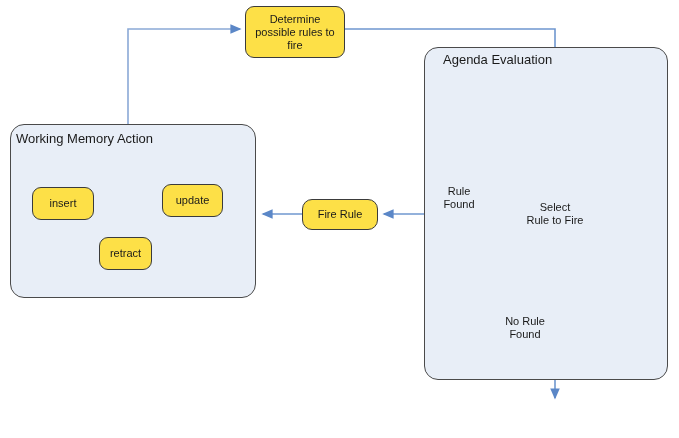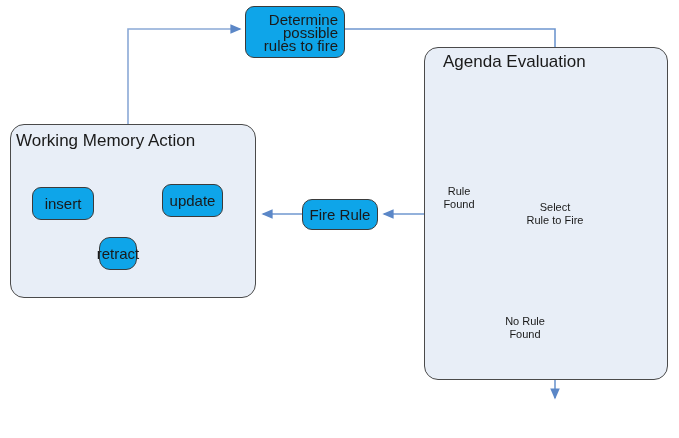--- a/index.html
+++ b/index.html
@@ -20,41 +20,41 @@
   .svg-layer {
     position: absolute;
     left: 0;
     top: 0;
     width: 679px;
     height: 438px;
   }
   .node {
     position: absolute;
     box-sizing: border-box;
-    background: #0ea5e9;
+    background: #fde047;
     border: 1.4px solid #3b3b3b;
     border-radius: 9px;
     display: flex;
     align-items: center;
     justify-content: center;
-    text-align: right;
+    text-align: center;
     color: #1a1a1a;
-    font-size: 15px;
+    font-size: 11px;
     line-height: 13px;
   }
   .container-node {
     position: absolute;
     box-sizing: border-box;
     background: #e8eef7;
     border: 1.6px solid #4a4a4a;
     border-radius: 14px;
   }
   .container-label {
     position: absolute;
-    font-size: 17px;
+    font-size: 13px;
     color: #1a1a1a;
     white-space: nowrap;
   }
   .edge-label {
     position: absolute;
     font-size: 11px;
     line-height: 13px;
     color: #1a1a1a;
     text-align: center;
     white-space: pre-line;
@@ -110,21 +110,21 @@
 
   <div class="container-node" style="left:424px; top:47px; width:244px; height:333px;"></div>
   <div class="container-label" style="left:443px; top:52px;">Agenda  Evaluation</div>
 
   <div class="node" style="left:245px; top:6px; width:100px; height:52px; padding:0 6px;">Determine possible rules to fire</div>
 
   <div class="node" style="left:32px; top:187px; width:62px; height:33px;">insert</div>
 
   <div class="node" style="left:162px; top:184px; width:61px; height:33px;">update</div>
 
-  <div class="node" style="left:99px; top:237px; width:38px; height:33px;border-radius:11px;">retract</div>
+  <div class="node" style="left:99px; top:237px; width:53px; height:33px;">retract</div>
 
   <div class="node" style="left:302px; top:199px; width:76px; height:31px;border-radius:10px;">Fire Rule</div>
 
 
   <div class="diamond-text" style="left:513px; top:201px; width:84px;">Select
 Rule to Fire</div>
 
   <div class="edge-label" style="left:431px; top:185px; width:56px; text-align:center;">Rule
 Found</div>
 

